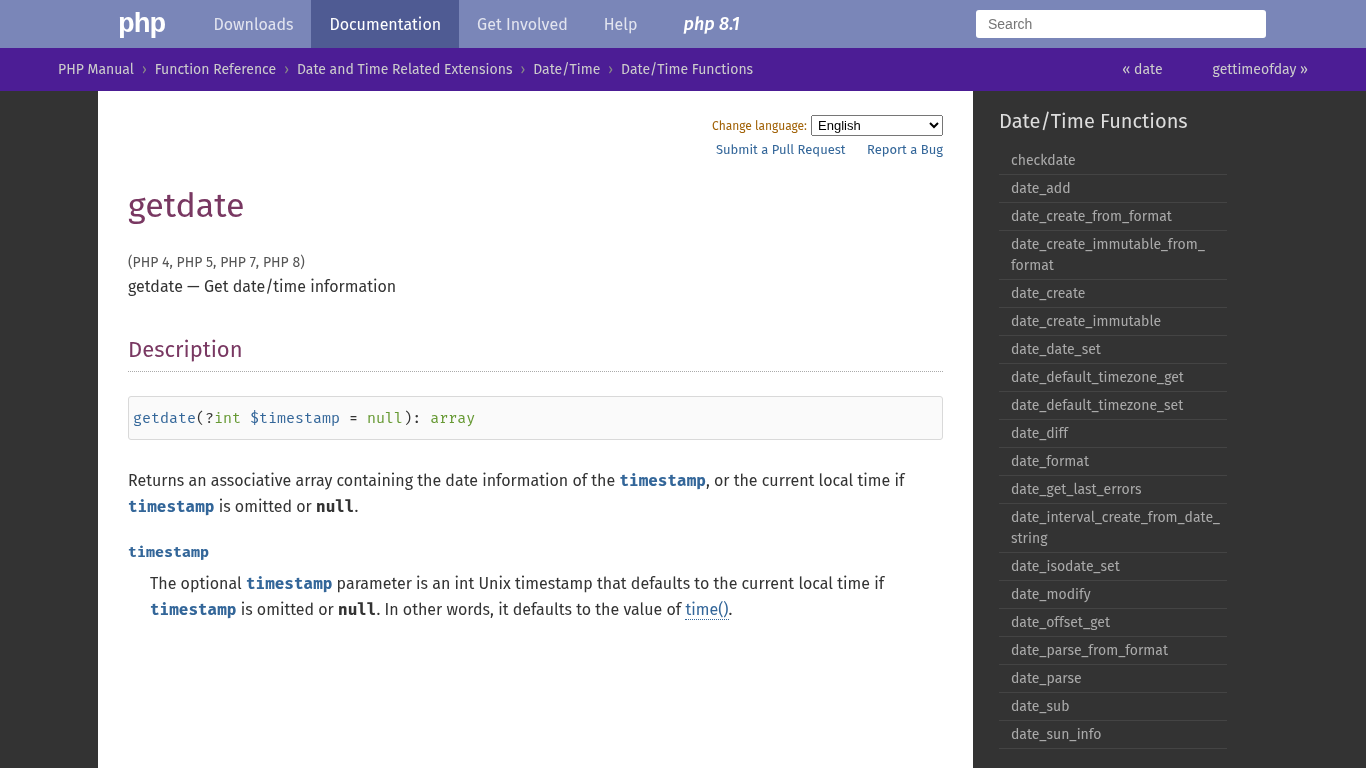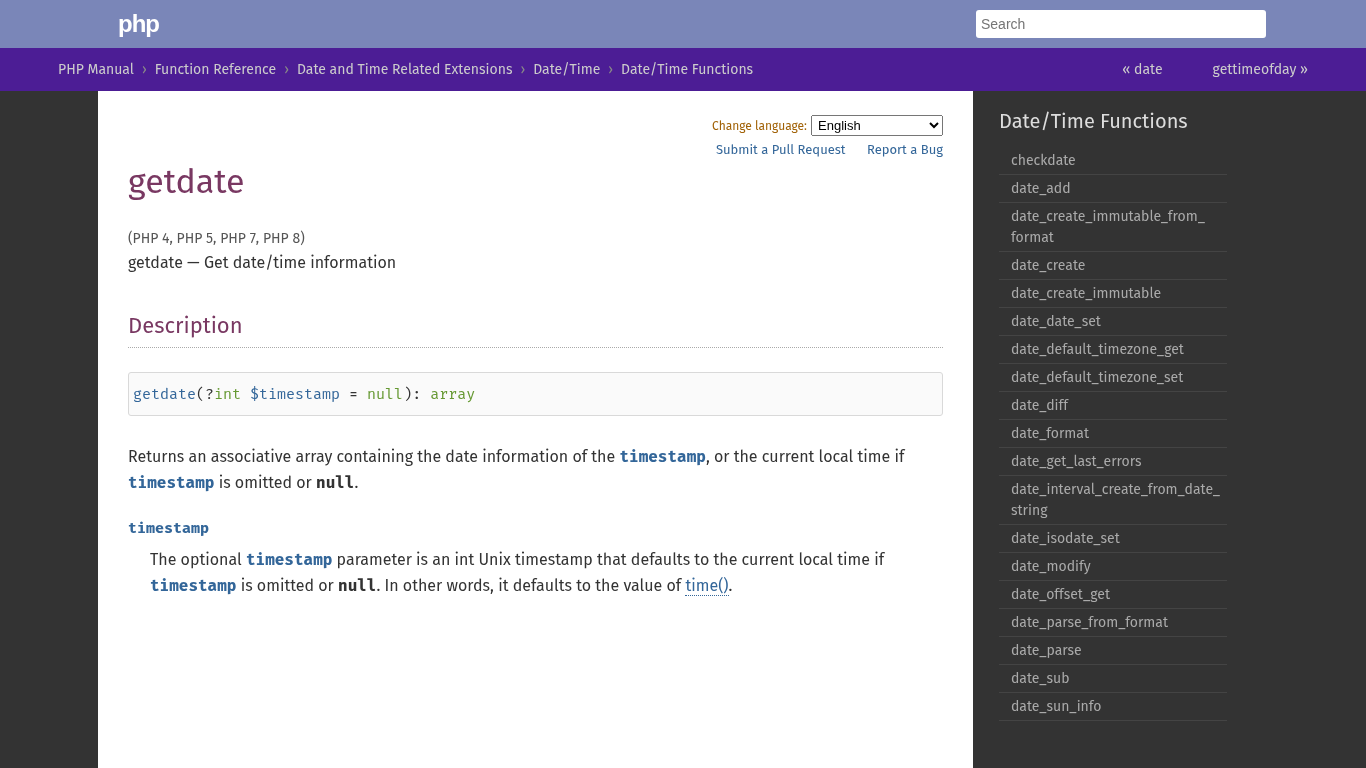--- a/index.html
+++ b/index.html
@@ -1,36 +1,36 @@
 <!DOCTYPE html>
 <html><head>
 <meta charset="utf-8">
 <style>
 * { box-sizing: border-box; margin: 0; padding: 0; }
 body { font-family: "Fira Sans", "Helvetica Neue", Arial, sans-serif; background: #333; color: #333; font-size: 15px; }
 .topbar { background: #7a86b8; height: 48px; display: flex; align-items: center; padding: 0 0 0 118px; position: relative; }
-.logo { font-family: Liberation Sans, sans-serif; font-weight: 600; font-size: 24px; color: #fff; margin-right: 30px; letter-spacing: -1px; }
+.logo { font-family: Liberation Mono, monospace; font-weight: 600; font-size: 28px; color: #fff; margin-right: 30px; letter-spacing: -1px; }
 .nav { display: flex; height: 100%; }
 .nav-item { color: #e2e4ef; padding: 0 18px; display: flex; align-items: center; font-size: 16px; text-decoration: none; cursor: pointer; }
 .nav-item.active { background: #4f5b93; color: #fff; }
 .php81 { color: #fff; font-size: 18px; font-style: italic; font-weight: 500; margin-left: 10px; }
 .search-box { position: absolute; right: 100px; top: 10px; }
-.search-box input { width: 290px; height: 28px; padding: 4px 5px; border: none; border-radius: 3px; font-size: 14px; background: #fff; }
+.search-box input { width: 290px; height: 28px; padding: 4px 12px; border: none; border-radius: 3px; font-size: 14px; background: #fff; }
 .breadcrumb-bar { background: #4c1d95; color: #ccc; padding: 13px 58px; display: flex; justify-content: space-between; align-items: center; font-size: 14px; }
 .breadcrumbs { display: flex; gap: 8px; align-items: center; }
 .breadcrumbs a { color: #ccc; text-decoration: none; cursor: pointer; }
 .breadcrumbs .sep { color: #888; }
 .nav-links { display: flex; gap: 50px; }
 .nav-links a { color: #ccc; text-decoration: none; cursor: pointer; }
 .container { display: flex; padding: 0 0 0 98px; gap: 0; }
 .main-content { background: #fff; width: 875px; padding: 24px 30px; min-height: 680px; }
 .lang-row { text-align: right; margin-bottom: 6px; }
 .lang-row label { font-size: 12px; color: #a16207; }
 .lang-row select { font-size: 13px; padding: 1px 2px; width: 132px; }
-.action-links { text-align: right; font-size: 13px; margin-bottom: 4px; }
+.action-links { text-align: right; font-size: 13px; margin-bottom: 28px; }
 .action-links a { color: #369; text-decoration: none; margin-left: 18px; cursor: pointer; }
 h1.fn-title { font-size: 34px; color: #793862; font-weight: 400; margin-bottom: 28px; font-family: "Fira Sans", sans-serif; }
 .versions { font-size: 14px; color: #555; margin-bottom: 6px; }
 .summary { font-size: 16px; color: #333; margin-bottom: 40px; }
 h2.section { font-size: 22px; color: #793862; font-weight: 400; border-bottom: 1px dotted #aaa; padding-bottom: 8px; margin-bottom: 24px; font-family: "Fira Sans", sans-serif; }
 .synopsis { border: 1px solid #d9d9d9; background: #fafafa; padding: 12px 4px; border-radius: 3px; font-family: "Fira Mono", Consolas, monospace; font-size: 15px; margin-bottom: 28px; }
 .syn-fn { color: #369; }
 .syn-type { color: #693; }
 .syn-param { color: #369; }
 .syn-def { color: #693; }
@@ -44,20 +44,27 @@
 .sidebar h3 { color: #ddd; font-size: 20px; font-weight: 400; margin-bottom: 14px; font-family: "Fira Sans", sans-serif; }
 .sidebar ul { list-style: none; }
 .sidebar li { padding: 3px 0 3px 12px; border-bottom: 1px solid #444; }
 .sidebar li a { color: #aaa; font-size: 14px; text-decoration: none; cursor: pointer; line-height: 1.5; }
 </style>
 </head>
 <body>
 
 <div class="topbar">
   <div class="logo">php</div>
+  <div class="nav">
+    <a class="nav-item">Downloads</a>
+    <a class="nav-item active">Documentation</a>
+    <a class="nav-item">Get Involved</a>
+    <a class="nav-item">Help</a>
+    <span class="nav-item php81">php 8.1</span>
+  </div>
   <div class="search-box">
     <input type="text" placeholder="Search" style="">
   </div>
 </div>
 
 <div class="breadcrumb-bar">
   <div class="breadcrumbs">
     <a>PHP Manual</a>
       <span class="sep">›</span>
     <a>Function Reference</a>
@@ -100,20 +107,21 @@
     <p class="param-desc">
       <span>The optional </span><span class="code-param">timestamp</span><span> parameter is an int Unix timestamp that defaults to the current local time if </span><span class="code-param">timestamp</span><span> is omitted or </span><span class="code-lit">null</span><span>. In other words, it defaults to the value of </span><a class="link-fn">time()</a><span>.</span>
     </p>
   </div>
 
   <div class="sidebar">
     <h3>Date/Time Functions</h3>
     <ul id="sidebar-list">
         <li><a>checkdate</a></li>
         <li><a>date_​add</a></li>
+        <li><a>date_​create_​from_​format</a></li>
         <li><a>date_​create_​immutable_​from_​format</a></li>
         <li><a>date_​create</a></li>
         <li><a>date_​create_​immutable</a></li>
         <li><a>date_​date_​set</a></li>
         <li><a>date_​default_​timezone_​get</a></li>
         <li><a>date_​default_​timezone_​set</a></li>
         <li><a>date_​diff</a></li>
         <li><a>date_​format</a></li>
         <li><a>date_​get_​last_​errors</a></li>
         <li><a>date_​interval_​create_​from_​date_​string</a></li>

